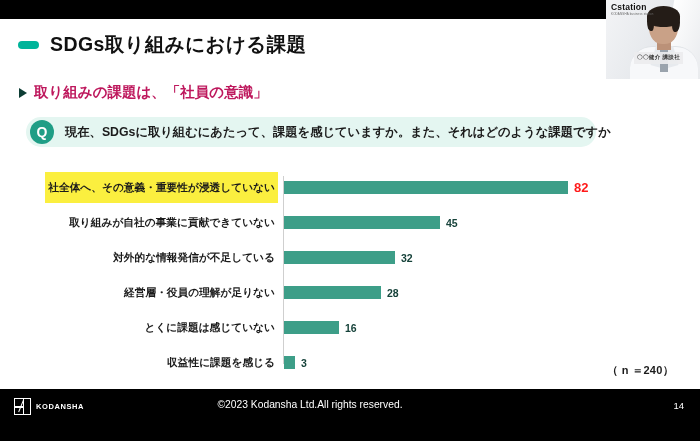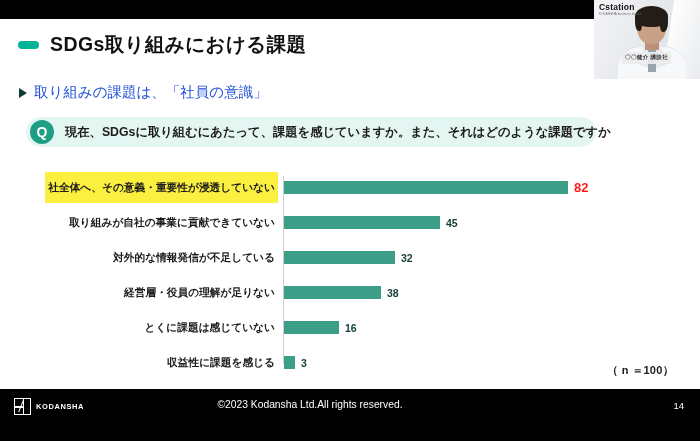--- a/index.html
+++ b/index.html
@@ -69,22 +69,22 @@
   }
   .lead-arrow {
     width: 0; height: 0;
     border-left: 8px solid #0d3d34;
     border-top: 5px solid transparent;
     border-bottom: 5px solid transparent;
     flex: 0 0 auto;
   }
   .lead-text {
     font-size: 14.5px;
-    font-weight: 400;
-    color: #1d4ed8;
+    font-weight: 700;
+    color: #be185d;
     white-space: nowrap;
   }
 
   
   .q-band {
     position: absolute;
     left: 26px;
     top: 117px;
     width: 570px;
     height: 30px;
@@ -271,21 +271,21 @@
     top: 3px;
     color: #ffffff;
     font-size: 9.5px;
   }
 
   
   .video-overlay {
     position: absolute;
     right: 0;
     top: 0;
-    width: 106px;
+    width: 94px;
     height: 79px;
     overflow: hidden;
     background: #fdba74;
   }
   .vid-bg {
     position: absolute;
     left: 0; top: 0;
     width: 117px; height: 79px;
     background: linear-gradient(115deg,#f3f4f6 0%,#e3e6ea 55%,#d6dade 100%);
   }
@@ -500,42 +500,42 @@
       <span class="bar-wrap">
         <span class="bar" style="width:111px;"></span>
         <span class="bar-value">32</span>
       </span>
     </div>
 
     <div class="row" style="top:105px;">
       <span class="row-label">経営層・役員の理解が足りない</span>
       <span class="bar-wrap">
         <span class="bar" style="width:97px;"></span>
-        <span class="bar-value">38</span>
+        <span class="bar-value">28</span>
       </span>
     </div>
 
     <div class="row" style="top:140px;">
       <span class="row-label">とくに課題は感じていない</span>
       <span class="bar-wrap">
         <span class="bar" style="width:55px;"></span>
         <span class="bar-value">16</span>
       </span>
     </div>
 
     <div class="row" style="top:175px;">
       <span class="row-label">収益性に課題を感じる</span>
       <span class="bar-wrap">
         <span class="bar" style="width:11px;"></span>
         <span class="bar-value">3</span>
       </span>
     </div>
   </div>
 
-  <div class="n-label">（ n ＝100）</div>
+  <div class="n-label">（ n ＝240）</div>
 
   <div class="footer">
     <div class="footer-inner">
       <div class="footer-logo">
         <span class="logo-mark">
           <span class="logo-slash"></span>
         </span>
         <span class="logo-text">KODANSHA</span>
       </div>
       <div class="footer-copy">©2023 Kodansha Ltd.All rights reserved.</div>

